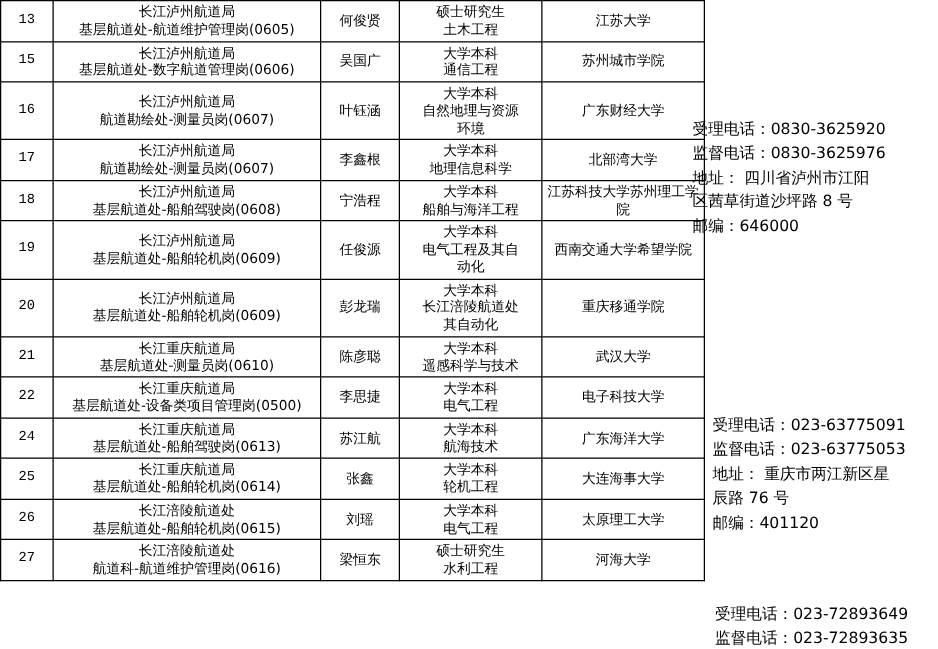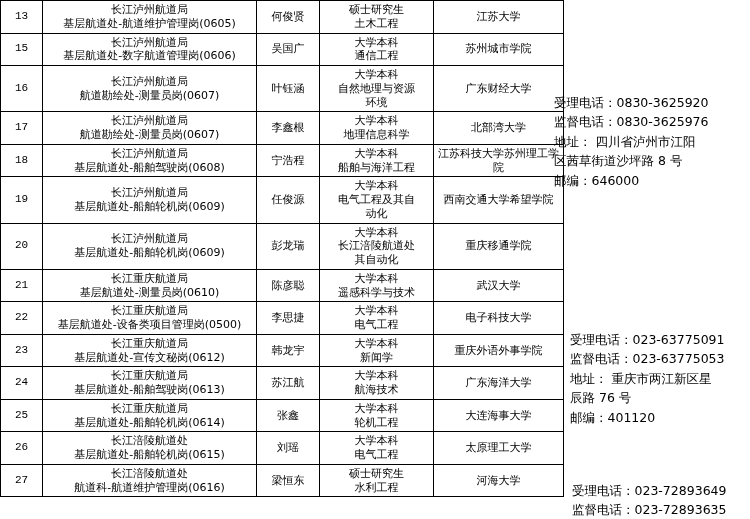--- a/index.html
+++ b/index.html
@@ -208,33 +208,20 @@
           <span class="l2">基层航道处-设备类项目管理岗(0500)</span>
         </td>
         <td class="name">李思捷</td>
         <td class="major">
           <span class="ml">大学本科</span>
           <span class="ml">电气工程</span>
         </td>
         <td class="school">电子科技大学</td>
       </tr>
 
-      <tr>
-        <td class="no">23</td>
-        <td class="unit">
-          <span class="l1">长江重庆航道局</span>
-          <span class="l2">基层航道处-宣传文秘岗(0612)</span>
-        </td>
-        <td class="name">韩龙宇</td>
-        <td class="major">
-          <span class="ml">大学本科</span>
-          <span class="ml">新闻学</span>
-        </td>
-        <td class="school">重庆外语外事学院</td>
-      </tr>
 
       <tr>
         <td class="no">24</td>
         <td class="unit">
           <span class="l1">长江重庆航道局</span>
           <span class="l2">基层航道处-船舶驾驶岗(0613)</span>
         </td>
         <td class="name">苏江航</td>
         <td class="major">
           <span class="ml">大学本科</span>

